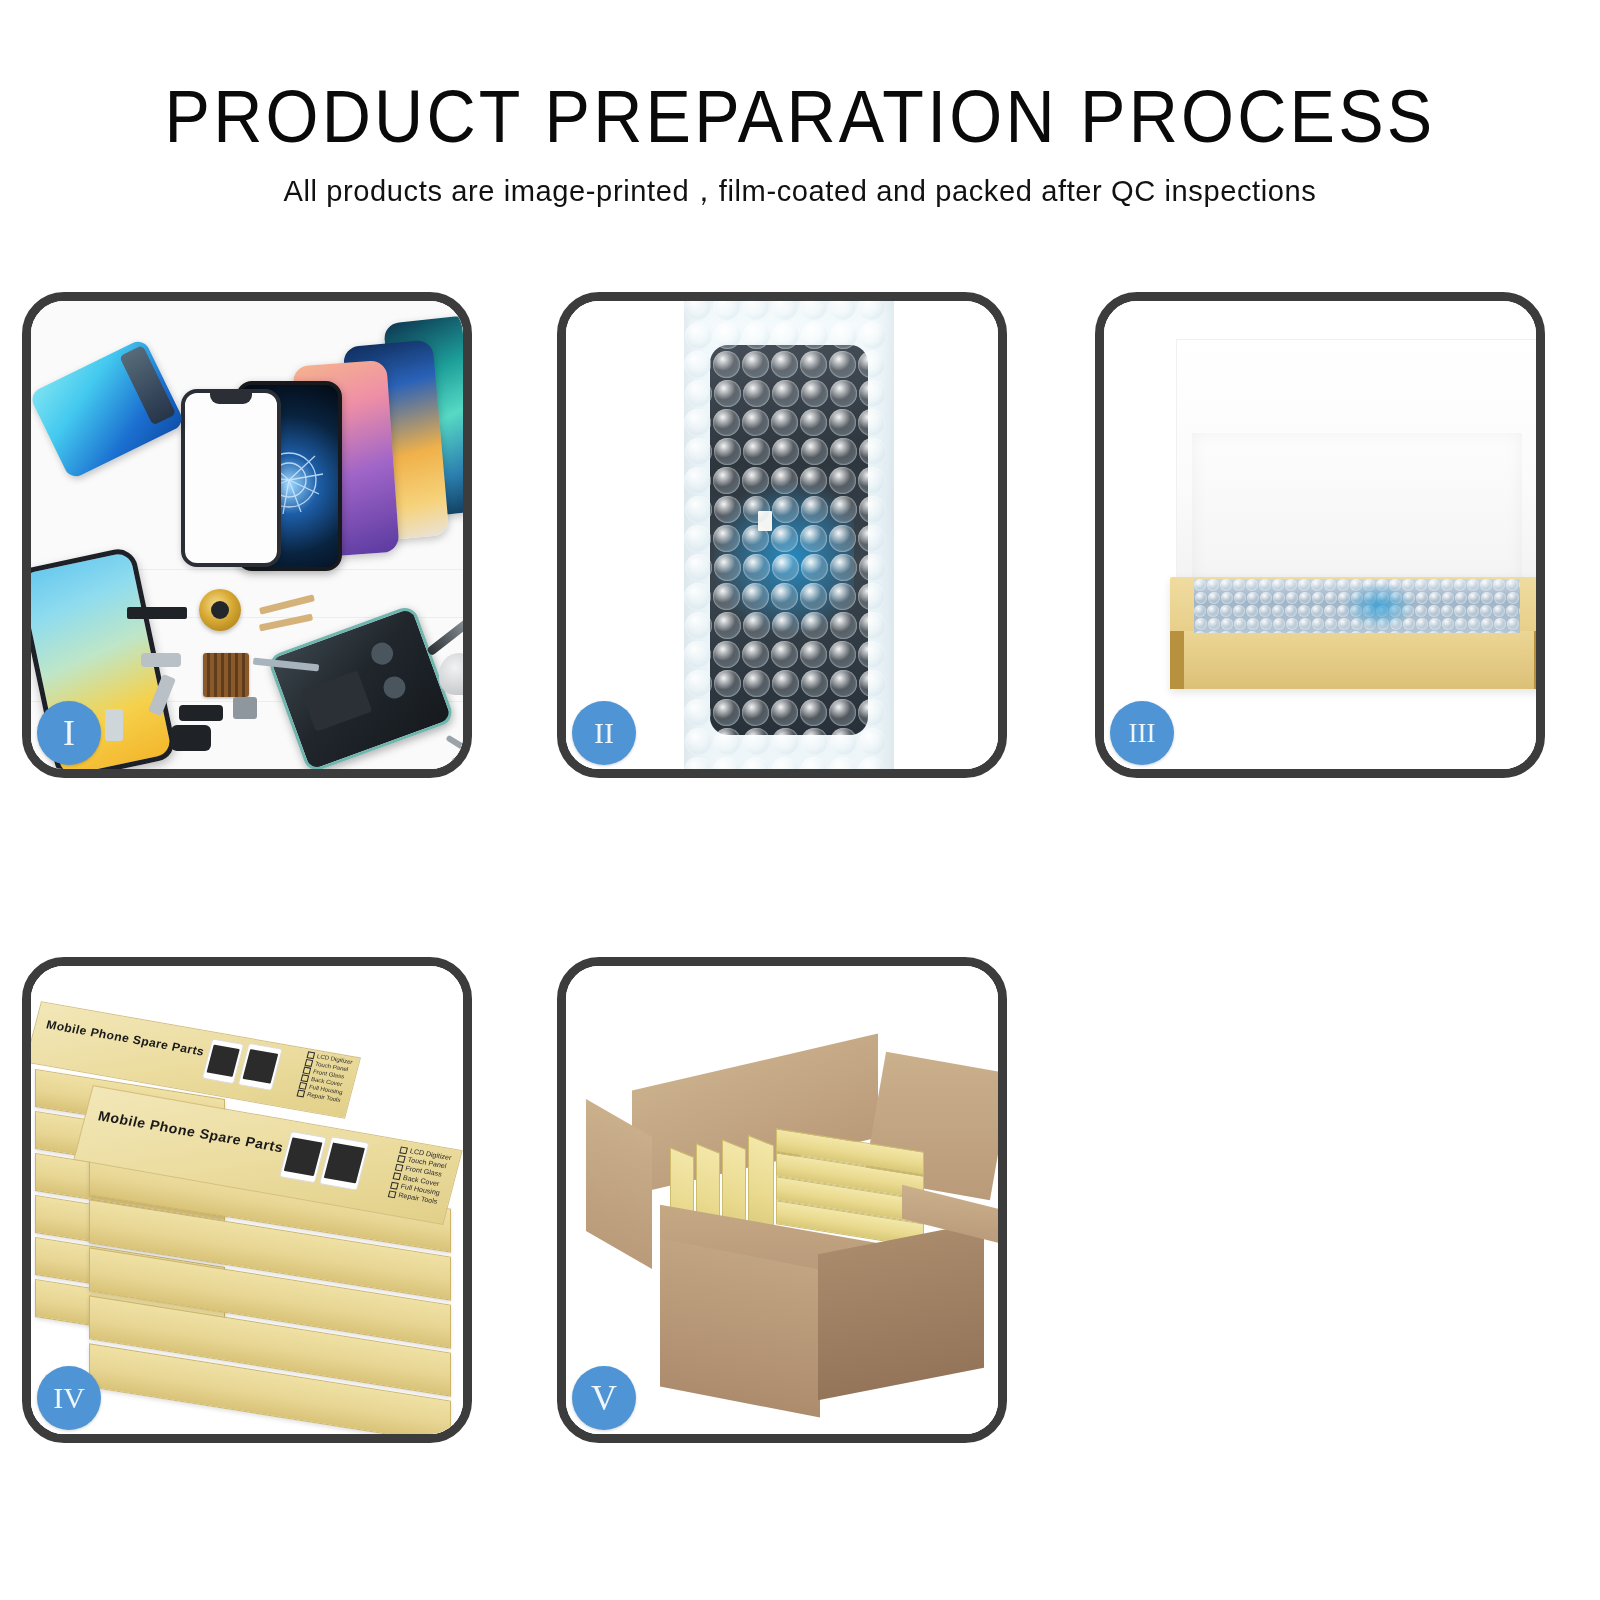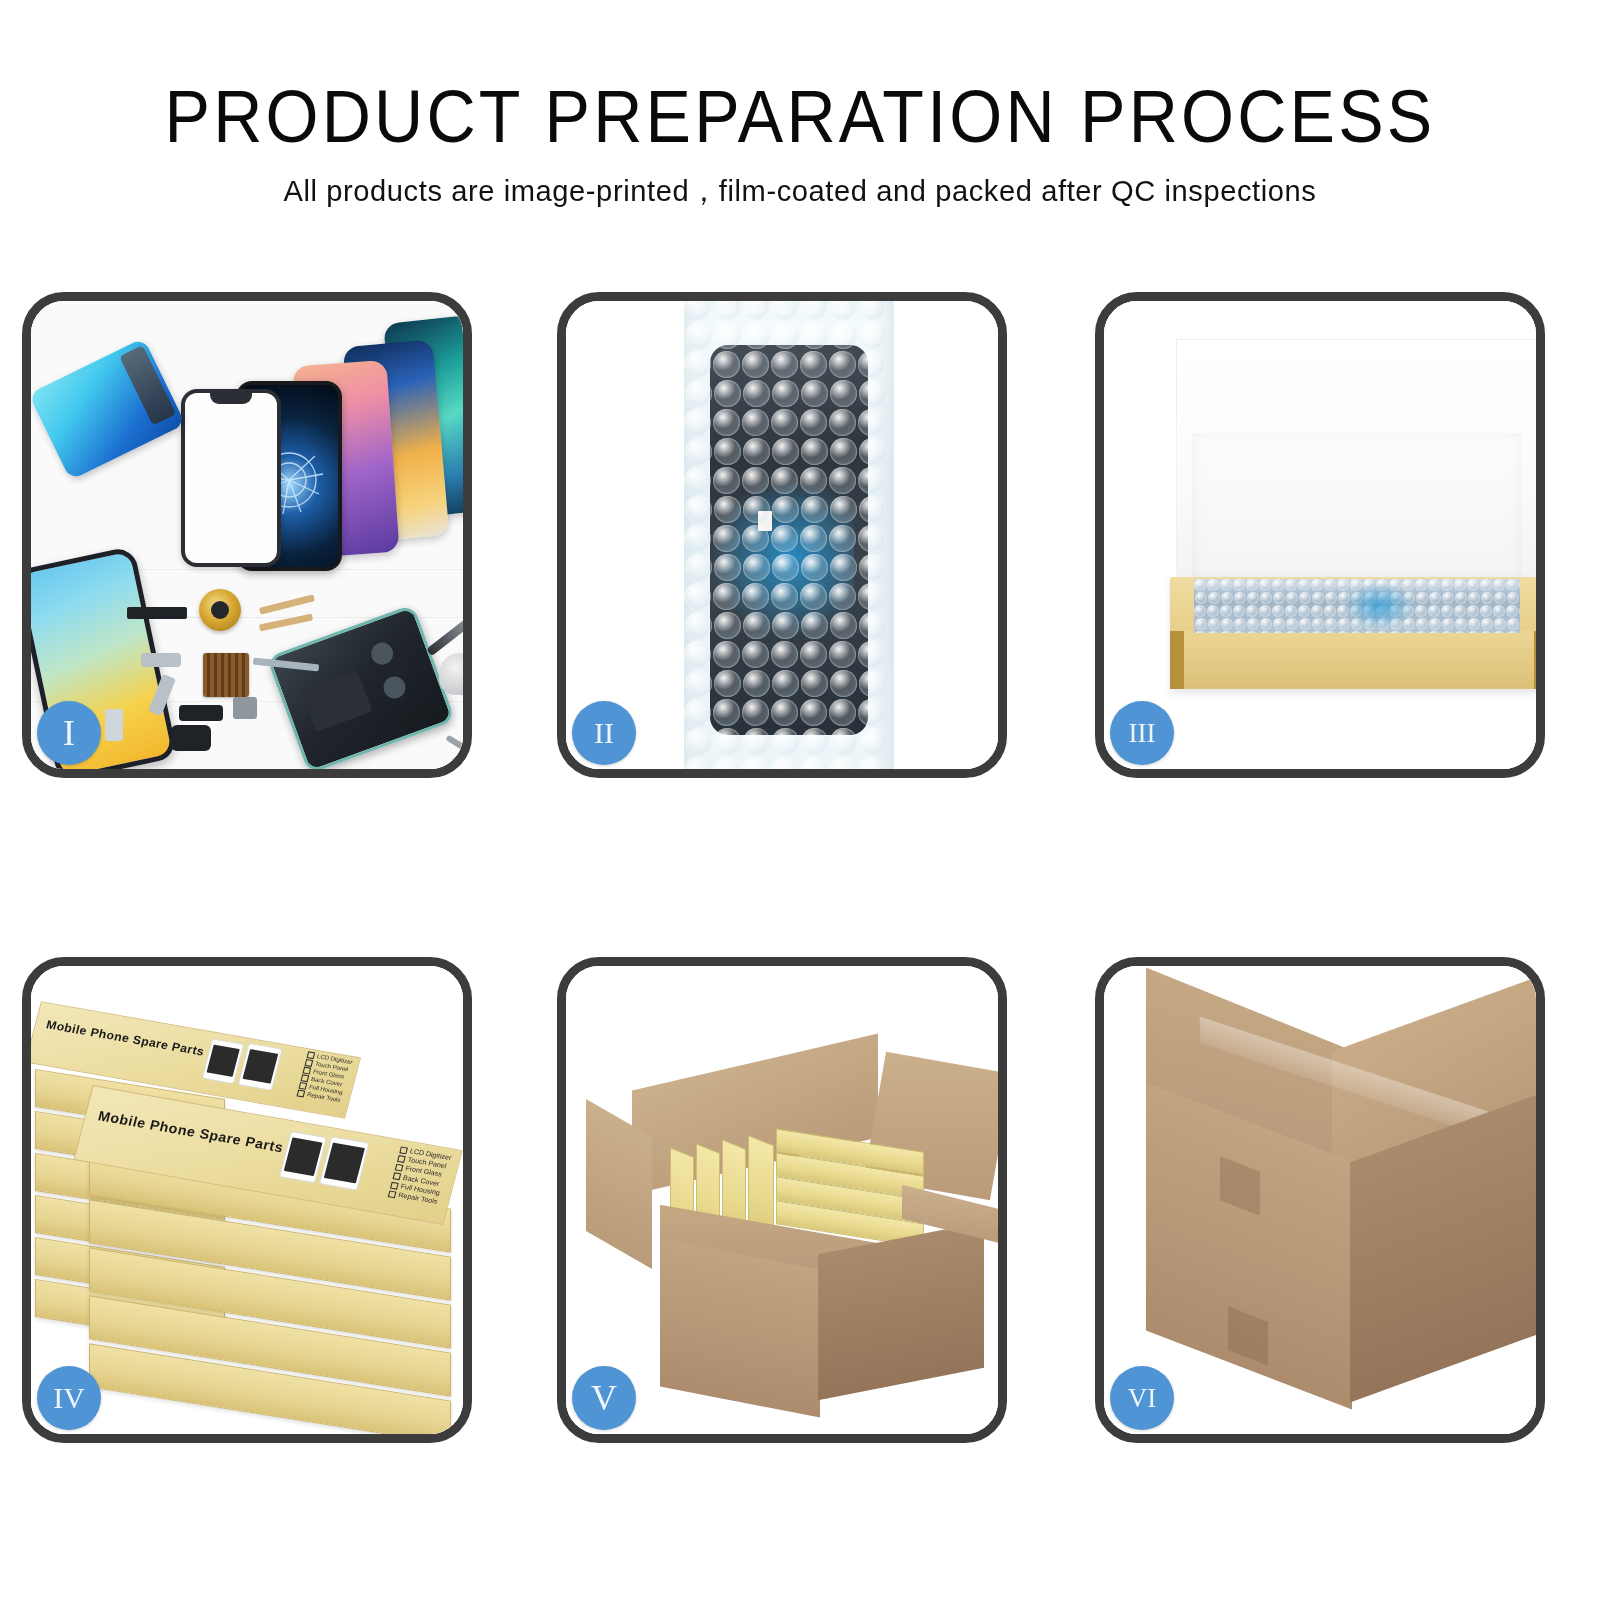--- a/index.html
+++ b/index.html
@@ -723,33 +723,14 @@
 
         <div class="kr kr-top" style="left:94px;top:262px;width:264px;height:38px;transform:skewY(10deg)"></div>
         <div class="kr kr-front" style="left:94px;top:288px;width:160px;height:148px;transform:skewY(11deg)"></div>
         <div class="kr kr-side" style="left:252px;top:272px;width:166px;height:146px;transform:skewY(-11deg)"></div>
         <div class="kr kr-flap" style="left:336px;top:232px;width:106px;height:34px;transform:skewY(14deg)"></div>
       </div>
     </div>
     <div class="badge">V</div>
   </div>
 
-  <div class="panel p6">
-    <div class="clip">
-      <div class="scene6">
-
-        <div class="kr kr-top" style="left:42px;top:62px;width:300px;height:140px;transform:skewY(22deg)"></div>
-        <div class="kr kr-top" style="left:228px;top:48px;width:206px;height:148px;transform:skewY(-20deg);background:linear-gradient(170deg,#c9ac87,#b89a79)"></div>
-
-        <div class="tapestrip kr" style="left:96px;top:98px;width:288px;height:26px;transform:skewY(20deg) rotate(-2deg)"></div>
-
-        <div class="kr kr-front" style="left:42px;top:156px;width:206px;height:248px;transform:skewY(21deg)"></div>
-
-        <div class="kr kr-side" style="left:246px;top:162px;width:190px;height:240px;transform:skewY(-20deg)"></div>
-
-        <div class="tab kr" style="left:116px;top:198px;width:40px;height:44px;transform:skewY(21deg)"></div>
-        <div class="tab kr" style="left:124px;top:348px;width:40px;height:44px;transform:skewY(21deg)"></div>
-      </div>
-    </div>
-    <div class="badge xwide">VI</div>
-  </div>
 
 </div>
 
 </body></html>

